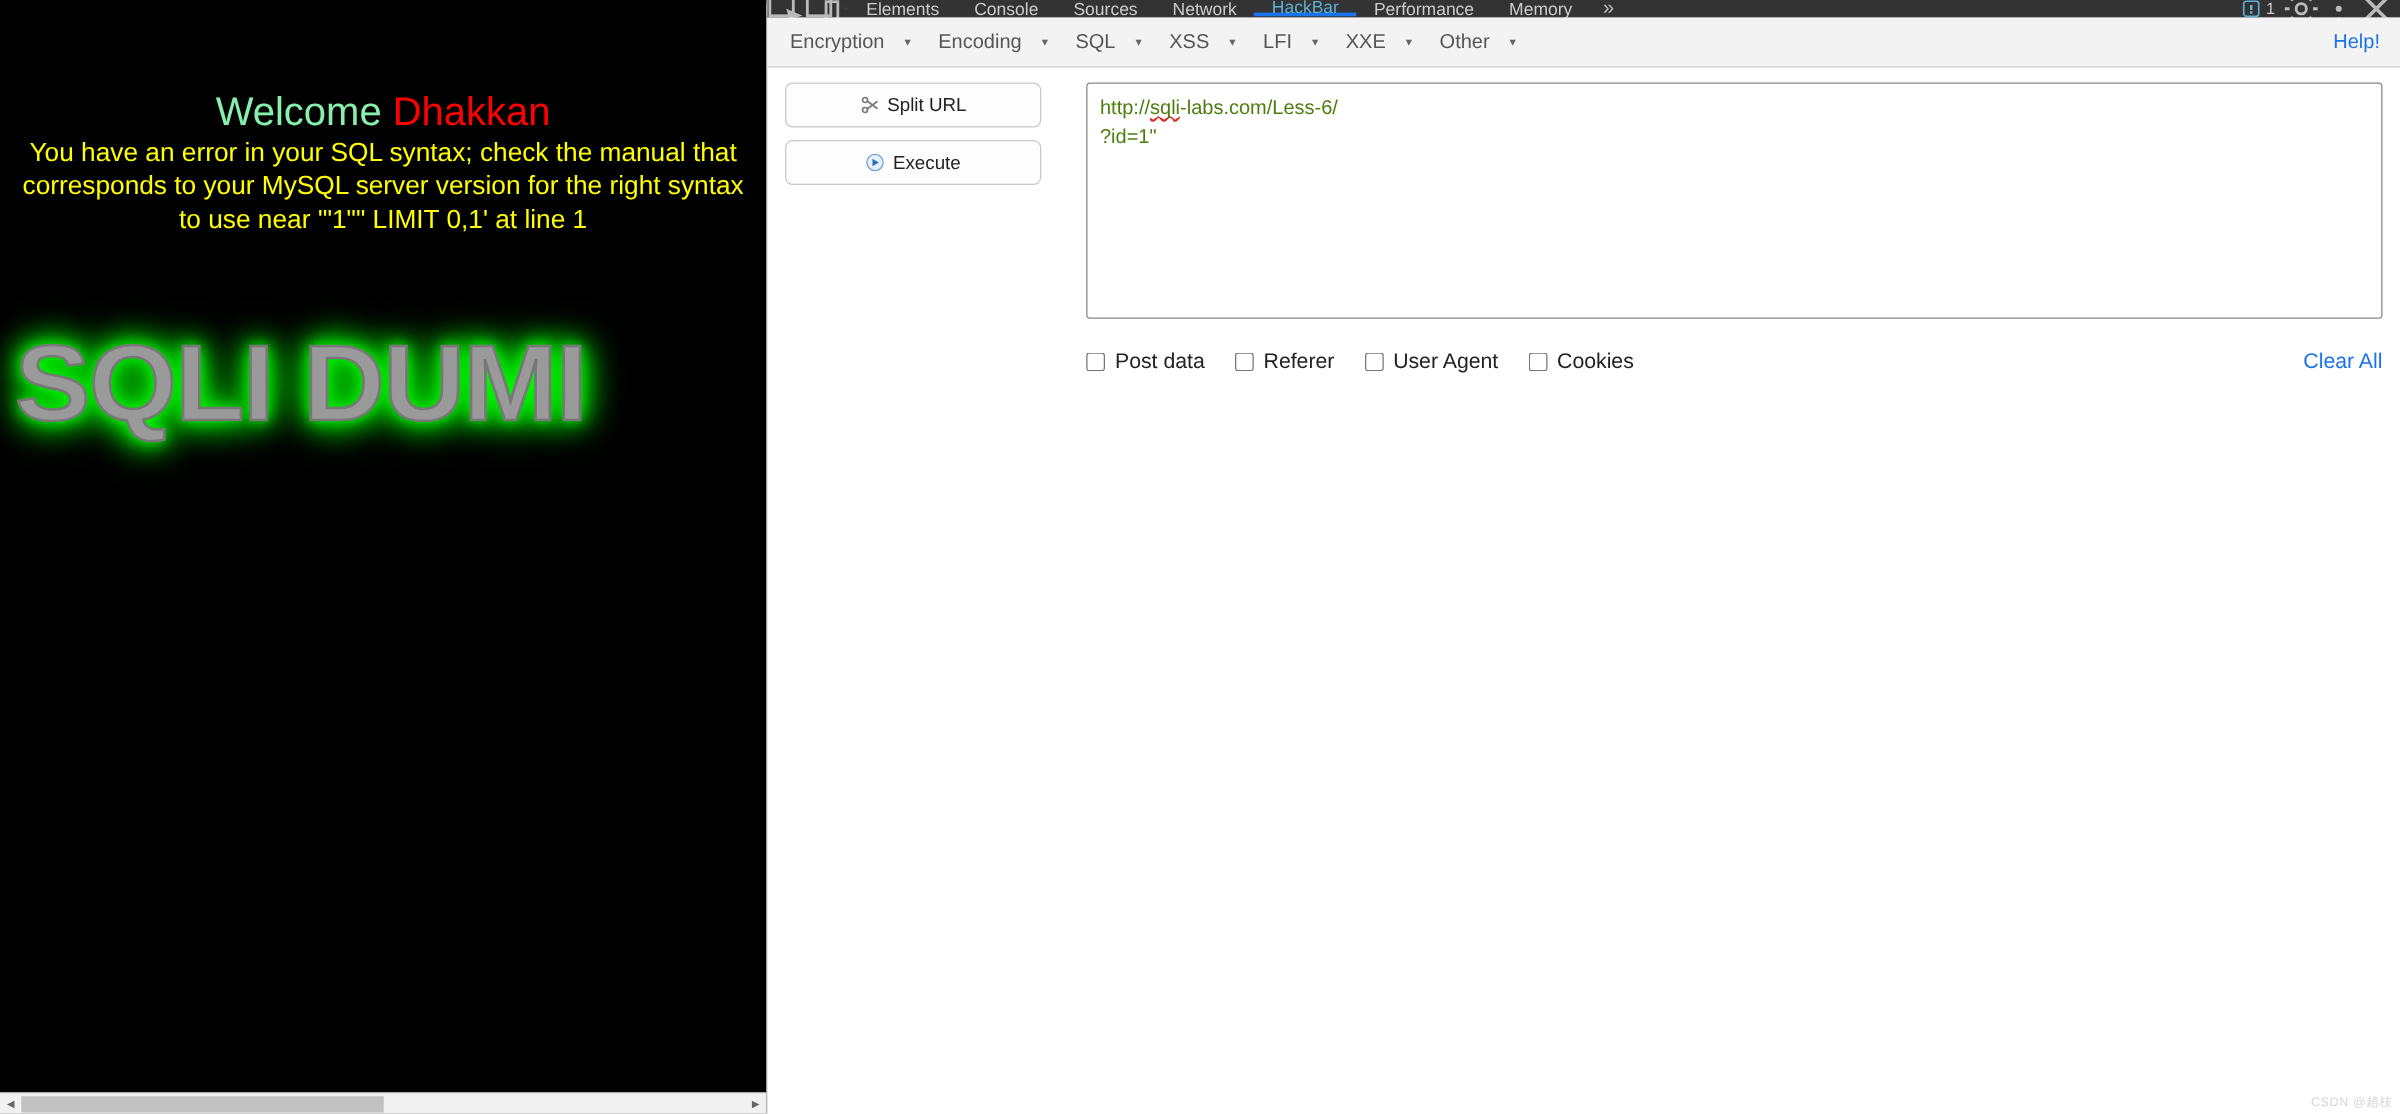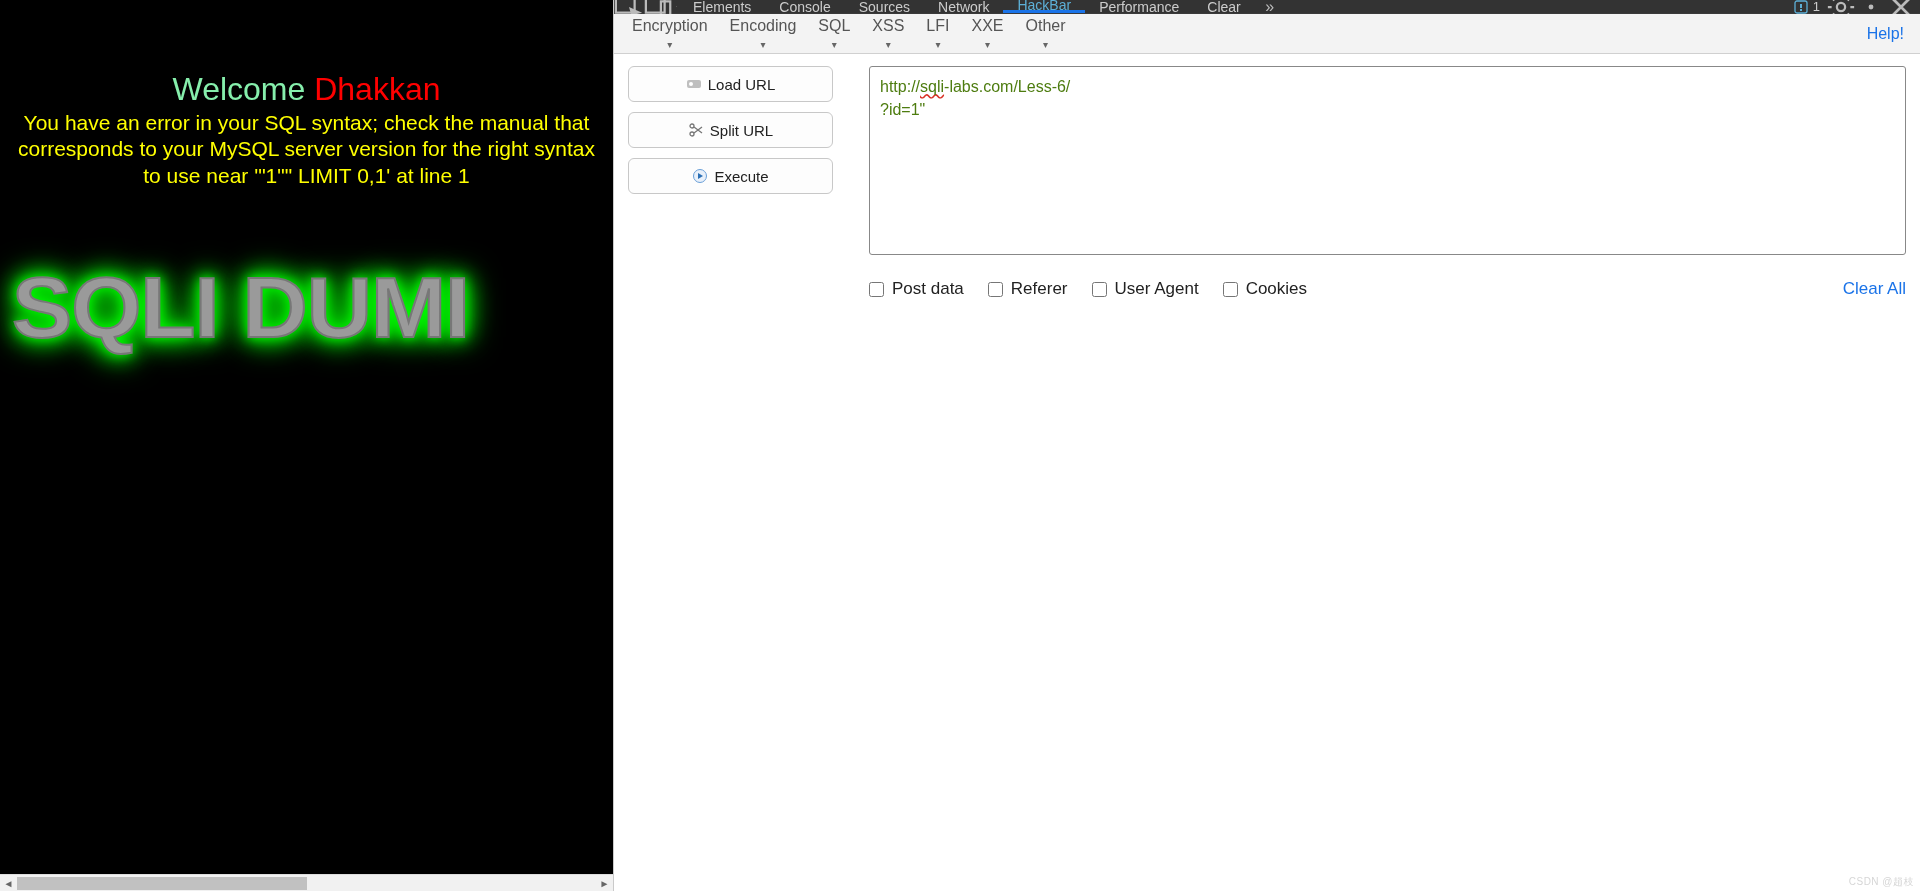--- a/index.html
+++ b/index.html
@@ -136,21 +136,21 @@
     display: flex;
     align-items: center;
     padding: 0 10px;
     gap: 6px;
     font-size: 16px;
     color: #555;
     background: #f3f3f3;
   }
   .hb-menu-item {
     padding: 4px 8px;
-    display: flex; align-items: center; gap: 4px; flex-direction: column;
+    display: flex; align-items: center; gap: 16px;
   }
   .hb-menu-item .caret { font-size: 10px; color: #666; }
   .hb-menubar .spacer { flex: 1; }
   .hb-help { color: #1a73e8; font-size: 16px; padding-right: 6px; }
 
   
   .hb-body {
     display: flex;
     padding: 12px 14px;
     gap: 36px;
@@ -253,21 +253,21 @@
         </svg>
       </div>
       <div class="sep"></div>
       <div class="dt-tabs">
         <div class="dt-tab">Elements</div>
         <div class="dt-tab">Console</div>
         <div class="dt-tab">Sources</div>
         <div class="dt-tab">Network</div>
         <div class="dt-tab active">HackBar</div>
         <div class="dt-tab">Performance</div>
-        <div class="dt-tab">Clear</div>
+        <div class="dt-tab">Memory</div>
         <div class="icon-btn" style="font-size:16px;">»</div>
       </div>
       <div class="spacer"></div>
       <div class="right-icons">
         <div class="errcount">
           <svg viewBox="0 0 16 16">
               <rect x="2" y="2" width="12" height="12" rx="2" fill="none" stroke="#5db0d7" stroke-width="1.3"></rect>
               <rect x="7" y="5" width="2" height="4" fill="#5db0d7"></rect>
               <rect x="7" y="10" width="2" height="2" fill="#5db0d7"></rect>
             </svg>
@@ -322,29 +322,20 @@
       <div class="hb-menu-item">
           <span>Other</span>
           <span class="caret">▾</span>
         </div>
       <div class="spacer"></div>
       <div class="hb-help">Help!</div>
     </div>
 
     <div class="hb-body">
       <div class="hb-buttons">
-        <button class="hb-btn">
-          <span class="ico">
-            <svg viewBox="0 0 16 16">
-                <rect x="1" y="4" width="14" height="8" rx="2" fill="#bfbfbf"></rect>
-                <circle cx="5" cy="8" r="2" fill="#fff"></circle>
-              </svg>
-          </span>
-          <span>Load URL</span>
-        </button>
         <button class="hb-btn">
           <span class="ico">
             <svg viewBox="0 0 16 16" fill="none" stroke="#777" stroke-width="1.3">
                 <circle cx="4" cy="4" r="2"></circle>
                 <circle cx="4" cy="12" r="2"></circle>
                 <path d="M6 5l8 6M6 11l8-6"></path>
               </svg>
           </span>
           <span>Split URL</span>
         </button>

